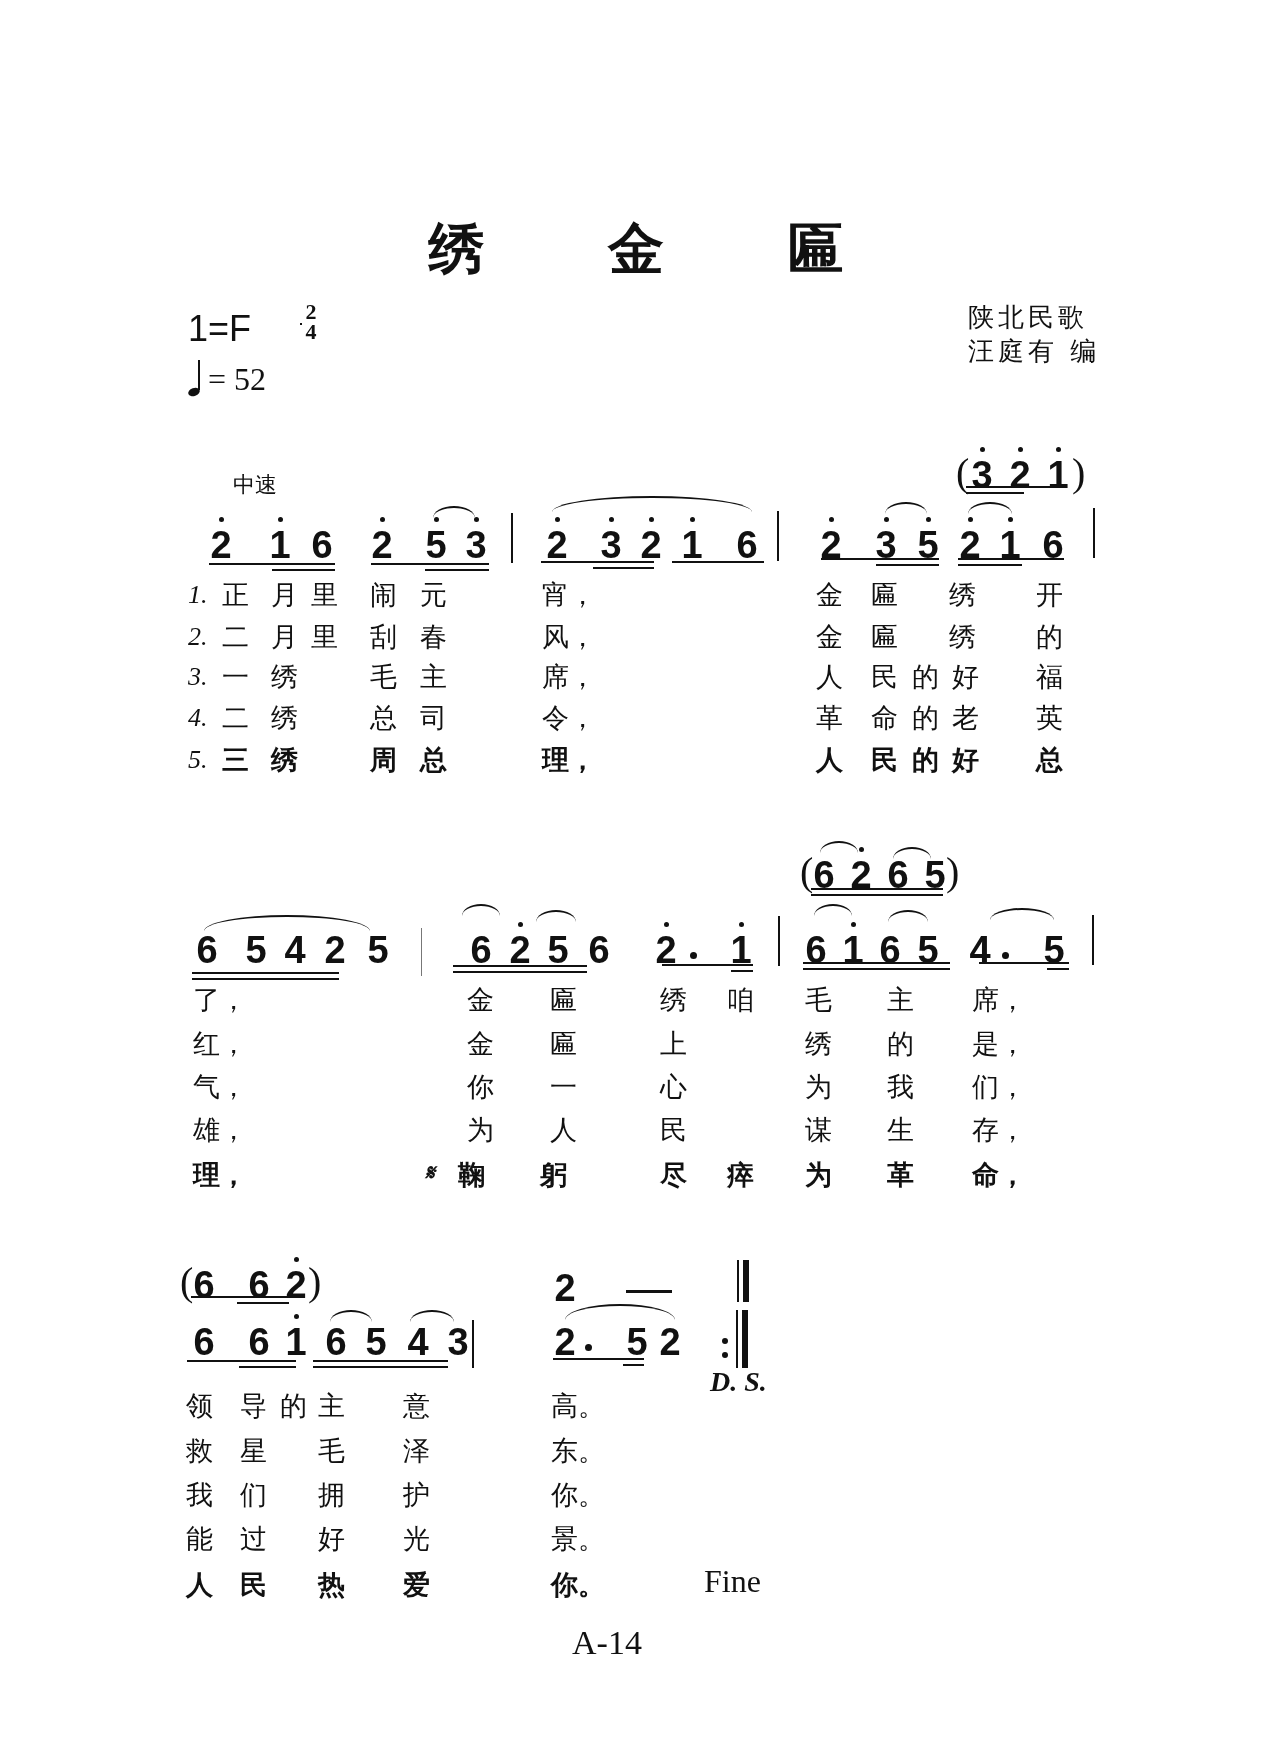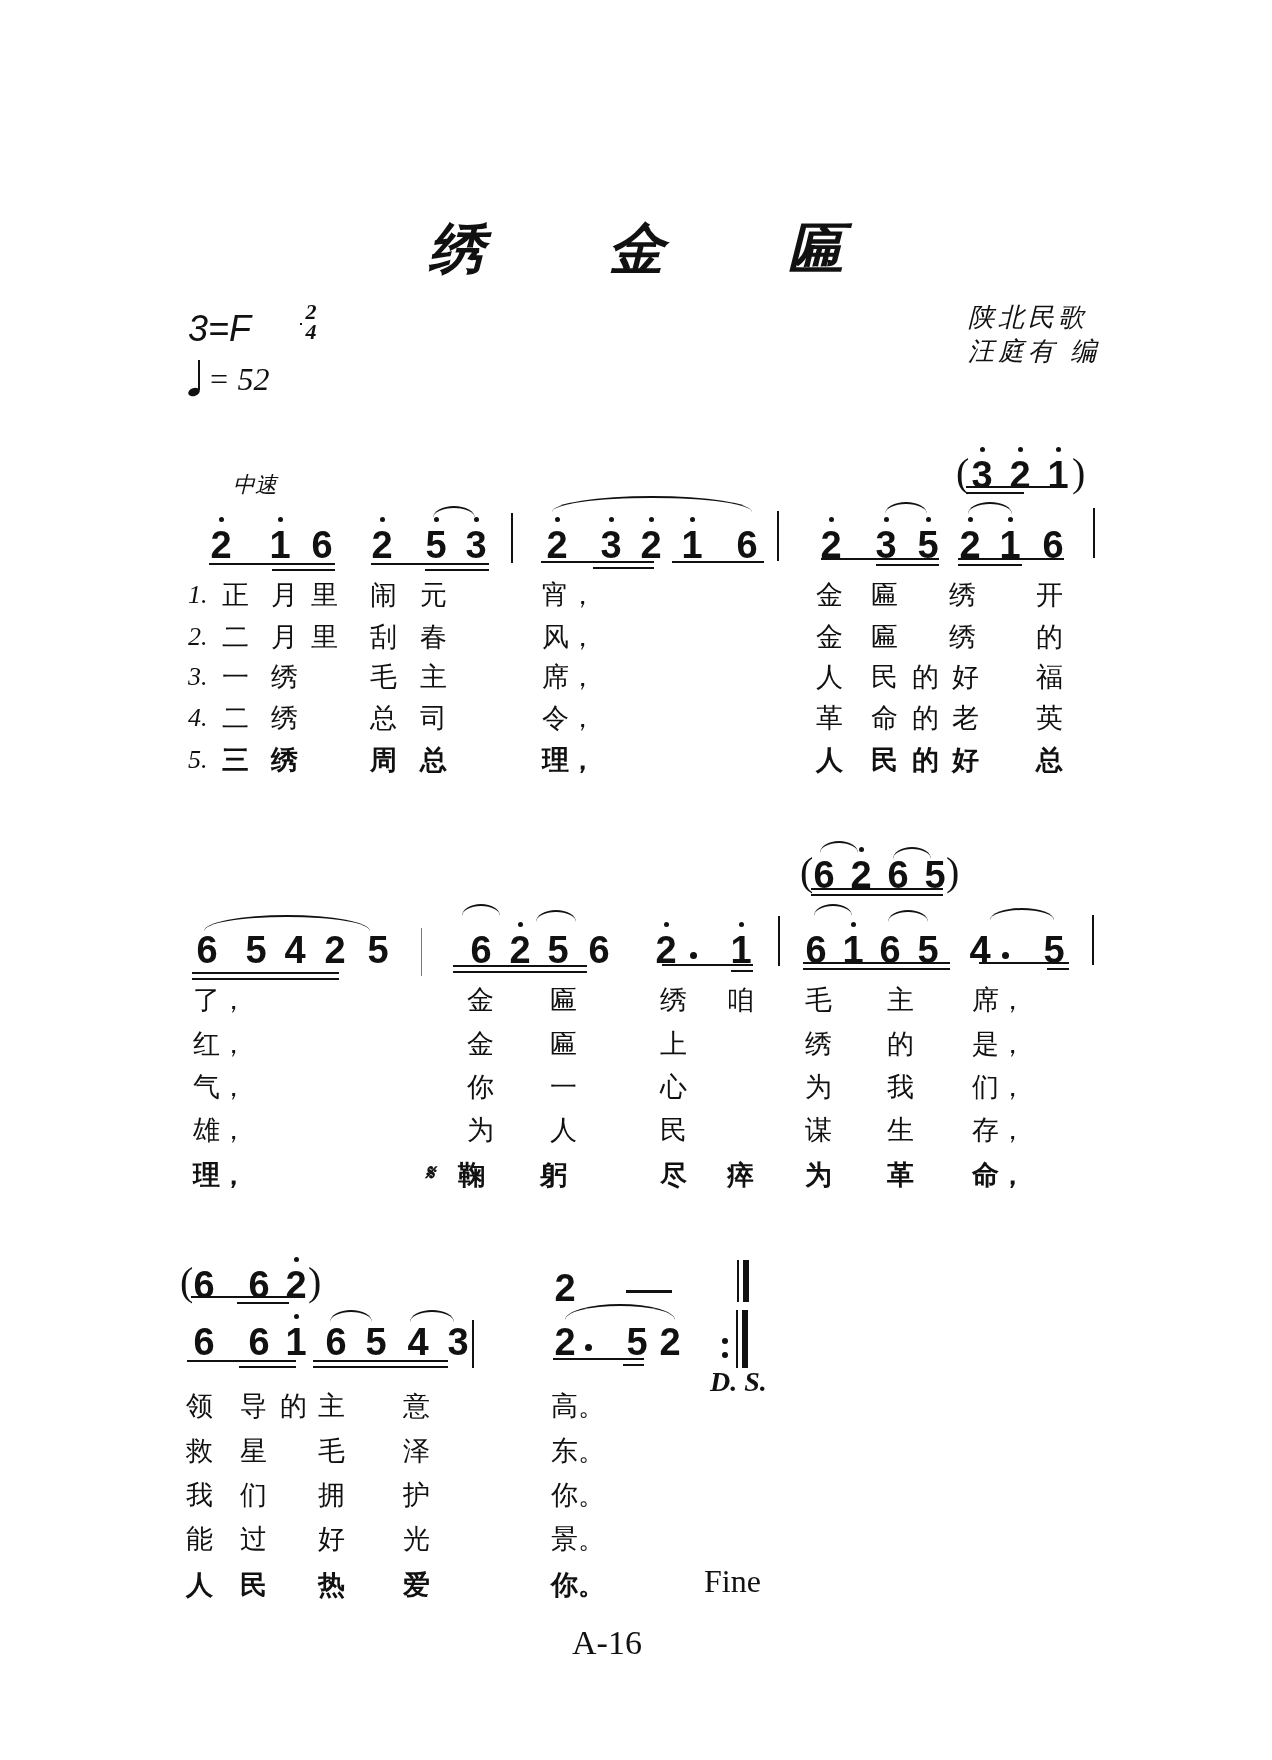--- a/index.html
+++ b/index.html
@@ -1,18 +1,18 @@
 <!DOCTYPE html>
 <html><head>
 <meta charset="utf-8">
 <style>
   html, body { margin: 0; padding: 0; background: #ffffff; }
   body { width: 1272px; height: 1760px; position: relative; overflow: hidden;
          font-family: "DejaVu Sans", "Liberation Sans", sans-serif; color: #111; }
-  .abs { position: absolute; font-style: italic; }
+  .abs { position: absolute; }
   .title { left: 0; width: 1272px; top: 212px; text-align: center; font-size: 56px; font-weight: bold;
            letter-spacing: 52px; padding-left: 52px; box-sizing: border-box; font-family: "DejaVu Sans", sans-serif; }
   .key { left: 188px; top: 308px; font-size: 36px; font-family: "Liberation Sans", sans-serif; }
   .timesig { left: 300px; top: 302px; font-family: "Liberation Serif", serif; font-weight: bold; font-size: 22px;
              line-height: 20px; text-align: center; width: 22px; }
   .timesig .bar { border-top: 2px solid #111; margin: 1px 0; }
   .tempo { left: 188px; top: 360px; font-size: 32px; font-family: "Liberation Serif", serif; }
   .note-icon { display: inline-block; width: 14px; height: 36px; position: relative; vertical-align: -6px; margin-right: 6px; }
   .note-icon .stem { position: absolute; right: 2px; top: 0; width: 2px; height: 30px; background: #111; }
   .note-icon .head { position: absolute; left: 0; bottom: 0; width: 12px; height: 8px; border-radius: 50%; background: #111; transform: rotate(-20deg); }
@@ -39,21 +39,21 @@
   .ds { position: absolute; font-family: "Liberation Serif", serif; font-style: italic; font-weight: bold; font-size: 28px; }
   .fine { position: absolute; font-family: "Liberation Serif", serif; font-size: 32px; }
   .pagenum { position: absolute; font-family: "Liberation Serif", serif; font-size: 34px; }
   .segno { position: absolute; font-family: "Liberation Serif", serif; font-size: 22px; font-weight: bold; font-style: italic; }
 </style>
 </head>
 <body>
 
 <div class="abs title">绣 金 匾</div>
 
-<div class="abs key">3=F</div>
+<div class="abs key">1=F</div>
 <div class="abs timesig">
   <div>2</div>
   <div class="bar"></div>
   <div>4</div>
 </div>
 <div class="abs tempo">
   <span class="note-icon"><span class="stem"></span><span class="head"></span></span><span>= 52</span>
 </div>
 
 <div class="abs attrib">
@@ -359,13 +359,13 @@
   <div>
     <span class="ly b" style="left:186px;top:1570px;">人</span>
     <span class="ly b" style="left:240px;top:1570px;">民</span>
     <span class="ly b" style="left:318px;top:1570px;">热</span>
     <span class="ly b" style="left:403px;top:1570px;">爱</span>
     <span class="ly b" style="left:551px;top:1570px;">你。</span>
   </div>
   <div class="fine" style="left:704px;top:1563px;">Fine</div>
 </div>
 
-<div class="pagenum" style="left:572px;top:1624px;">A-16</div>
+<div class="pagenum" style="left:572px;top:1624px;">A-14</div>
 
 </body></html>

